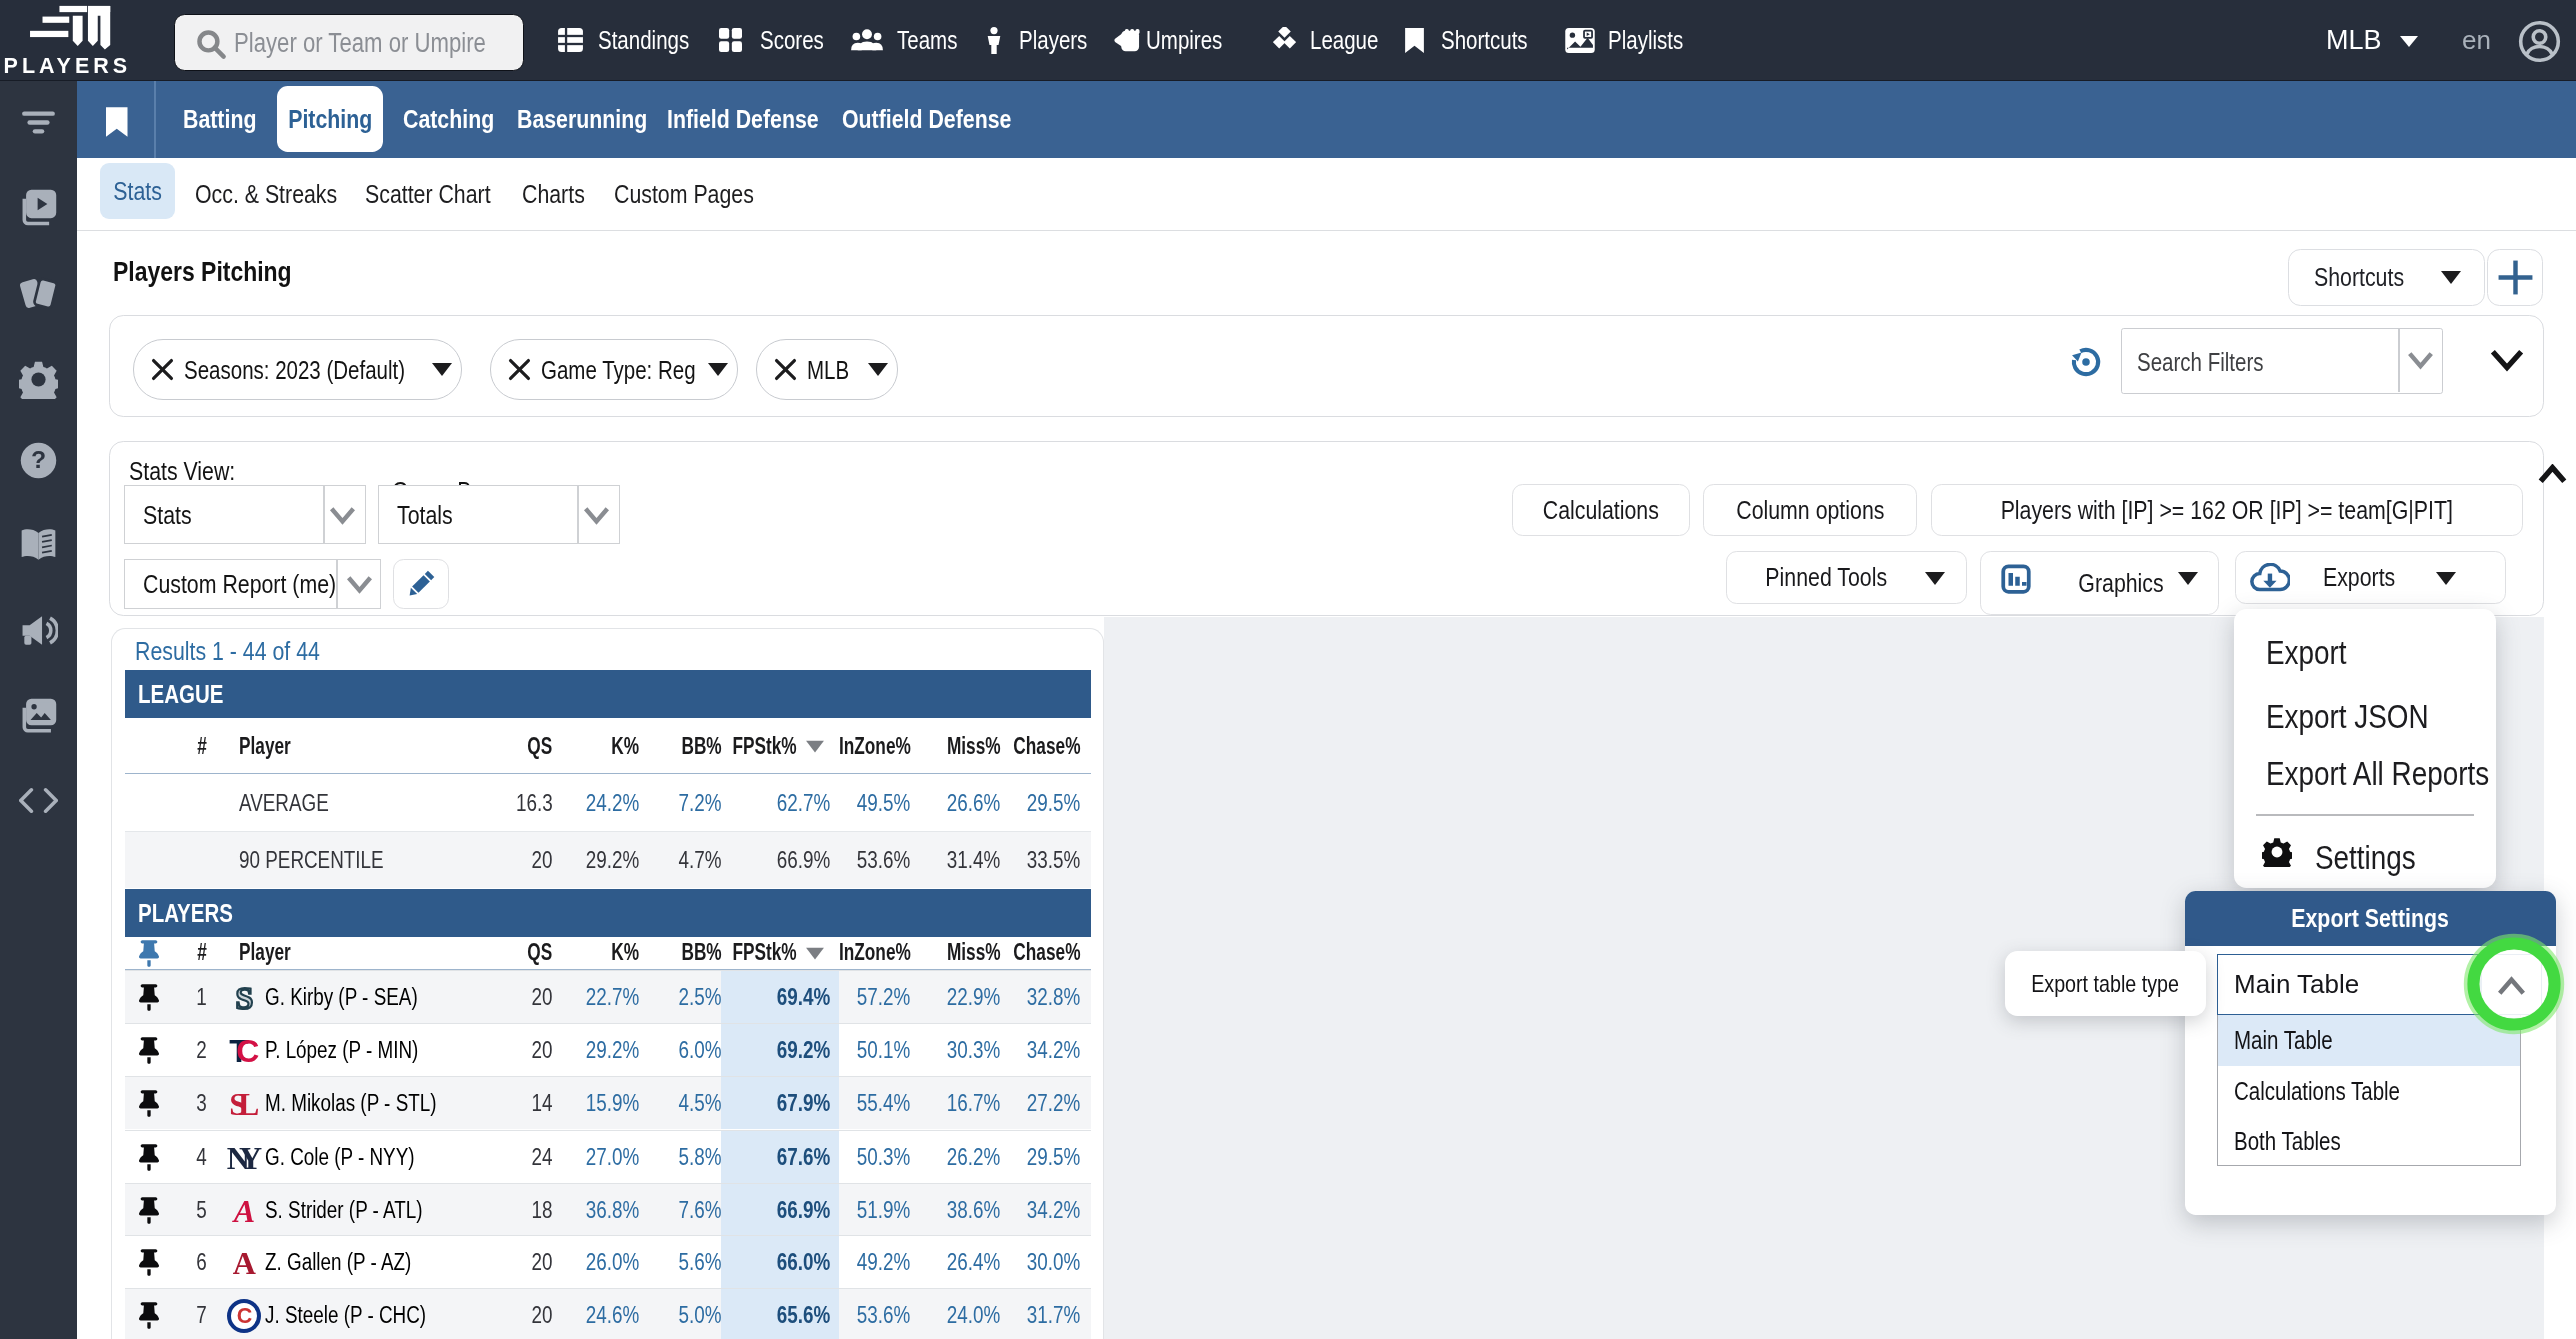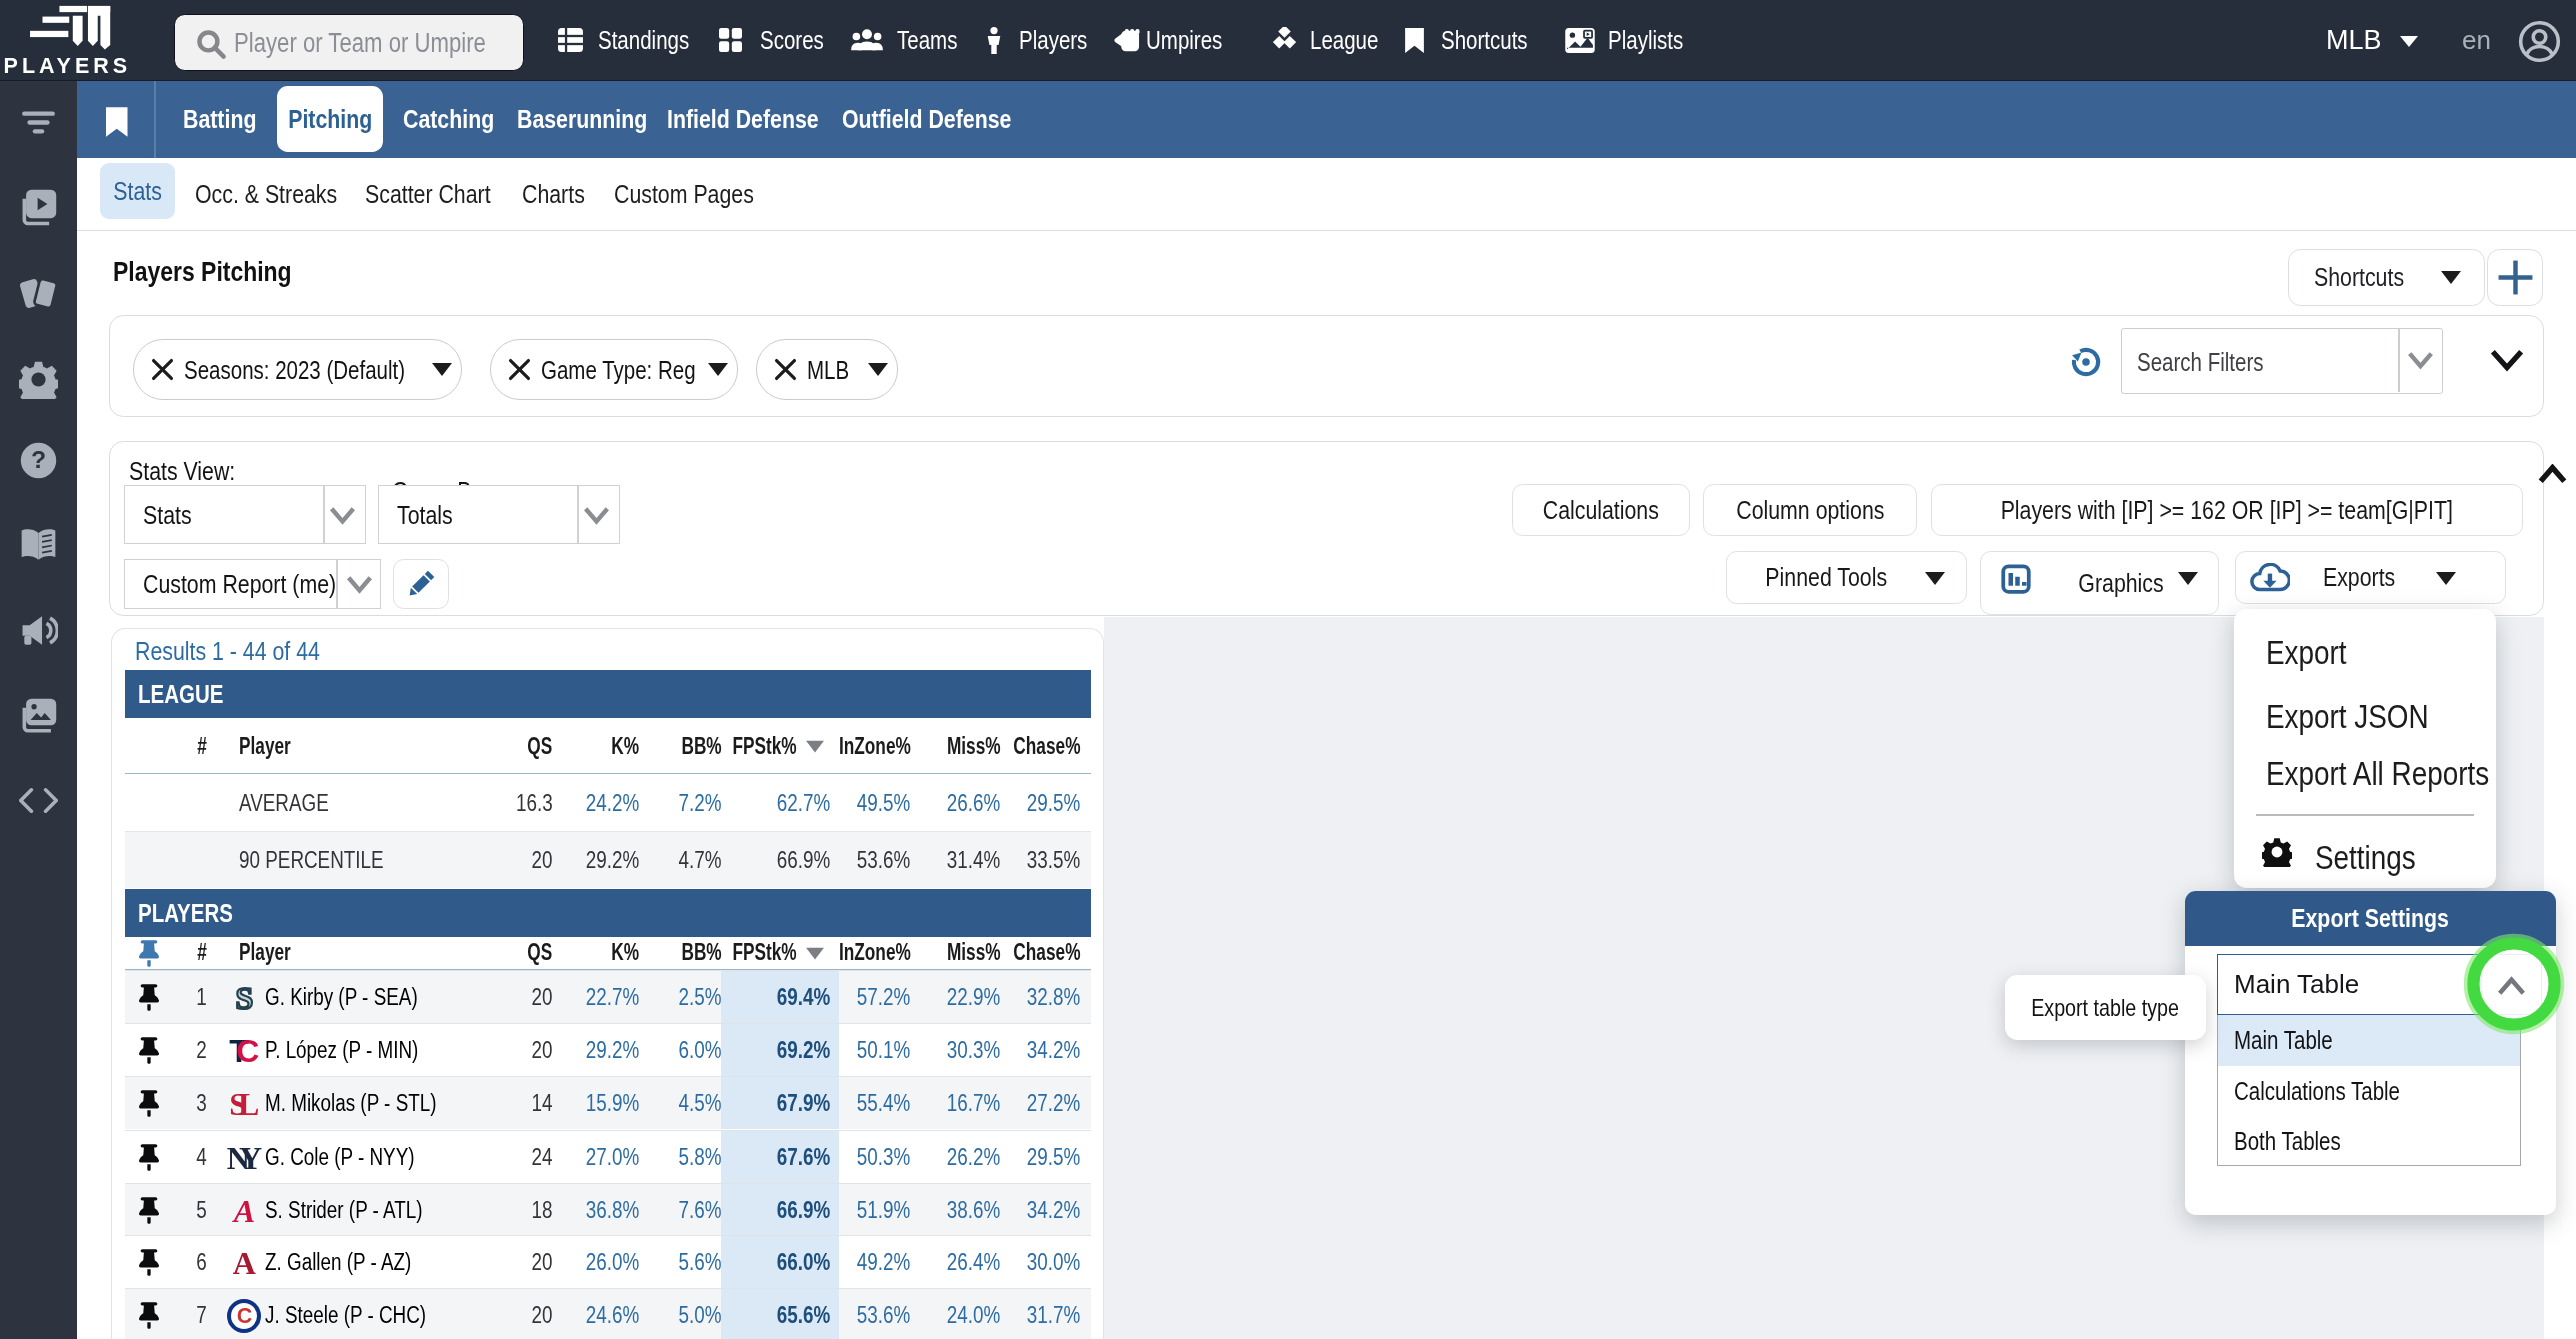--- a/index.html
+++ b/index.html
@@ -87,21 +87,21 @@
 .logo { position:absolute; left:102px; top:10px; width:34px; height:34px; font-size:32px; font-weight:bold; display:flex; align-items:center; justify-content:center; }
 .cubs { border:4.5px solid #0e3386; border-radius:50%; width:34px; height:34px; box-sizing:border-box; background:#fff; color:#cc3433; font-size:21.5px; }
 
 
 #exportmenu { position:absolute; left:2234px; top:609px; width:262px; height:279px; background:#fff; border-radius:12.5px; box-shadow:0 7.2px 23px rgba(70,75,85,.28); }
 #exportmenu .item { position:absolute; left:32px; font-size:34px; color:#1c1c1f; }
 
 
 #expsettings { position:absolute; left:2185px; top:891px; width:371px; height:324px; background:#fff; border-radius:10.7px; box-shadow:0 7.2px 23px rgba(70,75,85,.28); }
 #expsettings .hdr2 { position:absolute; left:0; top:0; width:371px; height:55px; background:#30598a; border-radius:10.7px 10.7px 0 0; color:#fff; font-size:26px; font-weight:bold; display:flex; align-items:center; justify-content:center; }
-#ttype { position:absolute; left:2005px; top:951px; width:201px; height:65px; background:#fff; border-radius:12.5px; box-shadow:0 5.4px 18px rgba(70,75,85,.25); display:flex; align-items:center; justify-content:center; font-size:24px; color:#131316;margin-top:24px; }
+#ttype { position:absolute; left:2005px; top:951px; width:201px; height:65px; background:#fff; border-radius:12.5px; box-shadow:0 5.4px 18px rgba(70,75,85,.25); display:flex; align-items:center; justify-content:center; font-size:24px; color:#131316; }
 </style>
 </head>
 <body>
 
 <div id="topnav">
   <svg class="abs" style="left:27px;top:4.5px" width="121" height="49" viewBox="0 0 135 55">
     <g fill="#fff">
       <rect x="36" y="1" width="31" height="7"></rect>
       <rect x="17" y="13" width="30" height="7"></rect>
       <rect x="3" y="29" width="43" height="7"></rect>

